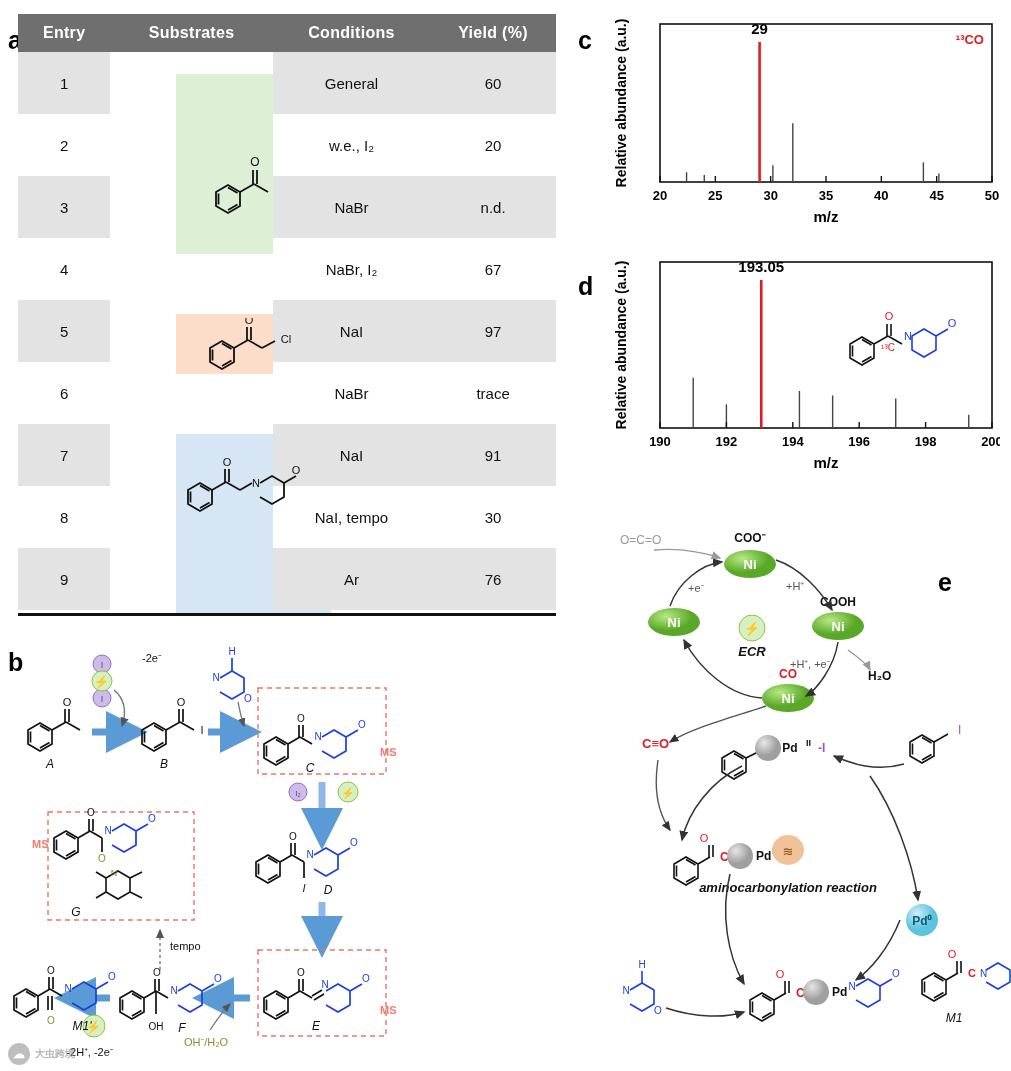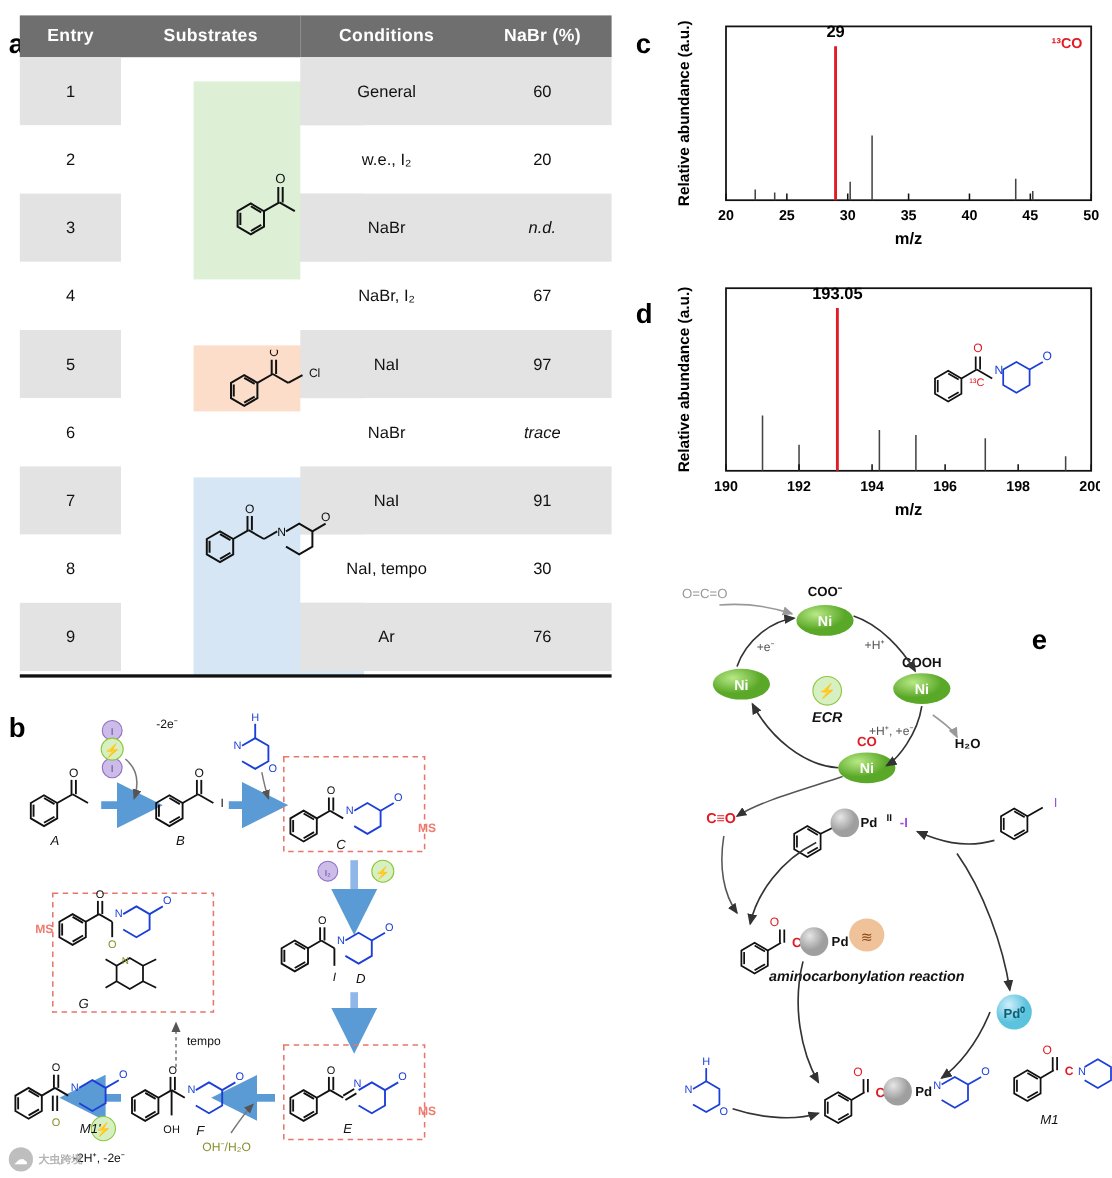--- a/index.html
+++ b/index.html
@@ -10,21 +10,21 @@
   #panel-a{position:absolute;left:18px;top:14px;width:538px;}
   table.restable{border-collapse:collapse;width:538px;font-size:15px;}
   table.restable thead th{background:#6f6f6f;color:#fff;font-weight:bold;font-size:16px;padding:10px 0;text-align:center;letter-spacing:.3px;}
   table.restable td{height:60px;text-align:center;vertical-align:middle;font-size:15px;}
   table.restable tr.odd td{background:#e3e3e3;}
   table.restable tr.even td{background:#ffffff;}
   .col-entry{width:88px;margin-top:48px;}
   .col-sub{width:155px;}
   .col-cond{width:150px;}
   .col-yield{width:120px;}
-  .ital{font-style:italic;}
+  .ital{}
   #tbl-bottom-rule{position:absolute;left:18px;top:613px;width:538px;height:3px;background:#111;}
   
   .band{position:absolute;left:176px;width:155px;}
   #band-green{top:74px;height:180px;background:#ddf0d6;}
   #band-orange{top:314px;height:60px;background:#fbddc9;}
   #band-blue{top:434px;height:180px;background:#d7e6f5;}
 
   .sub-struct{position:absolute;left:176px;width:155px;text-align:center;}
   #sub1{top:140px;}
   #sub2{top:318px;}
@@ -56,21 +56,21 @@
 <div class="band" id="band-orange"></div>
 <div class="band" id="band-blue"></div>
 
 <div id="panel-a">
   <table class="restable">
     <thead>
       <tr>
         <th class="col-entry">Entry</th>
         <th class="col-sub">Substrates</th>
         <th class="col-cond">Conditions</th>
-        <th class="col-yield">NaBr (%)</th>
+        <th class="col-yield">Yield (%)</th>
       </tr>
     </thead>
     <tbody>
       <tr class="odd">
         <td>1</td>
         <td style="background:transparent!important;"></td>
         <td>General</td>
         <td>60</td>
       </tr>
       <tr class="even">

